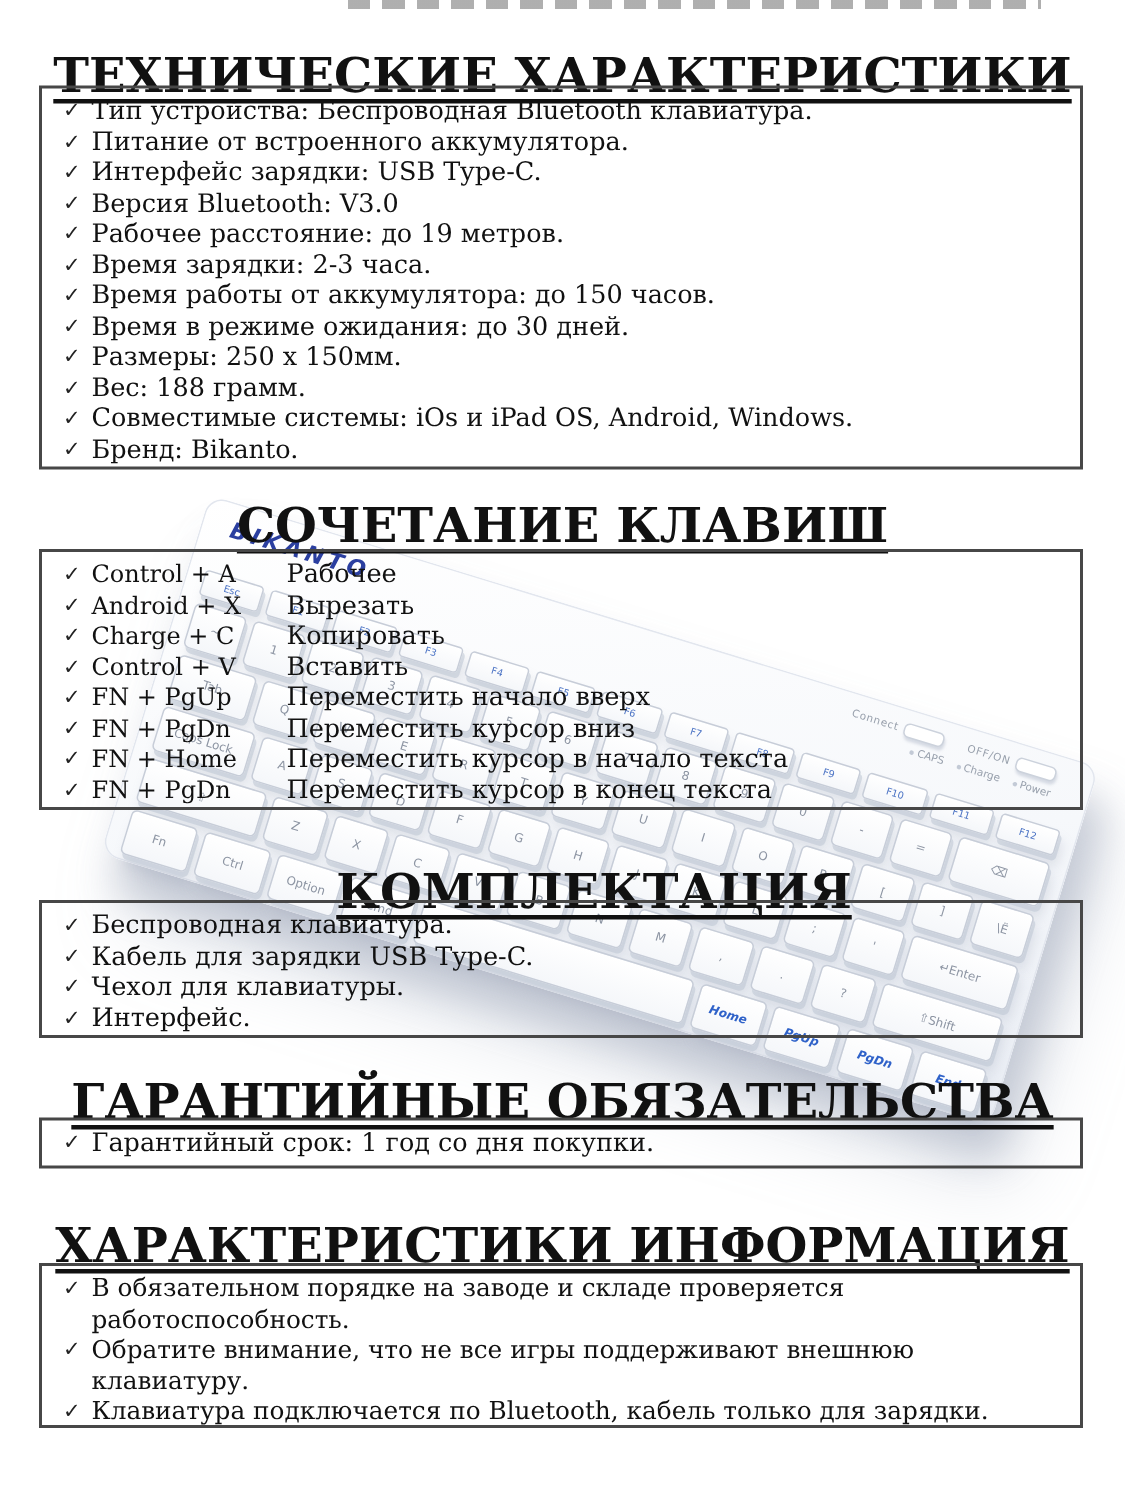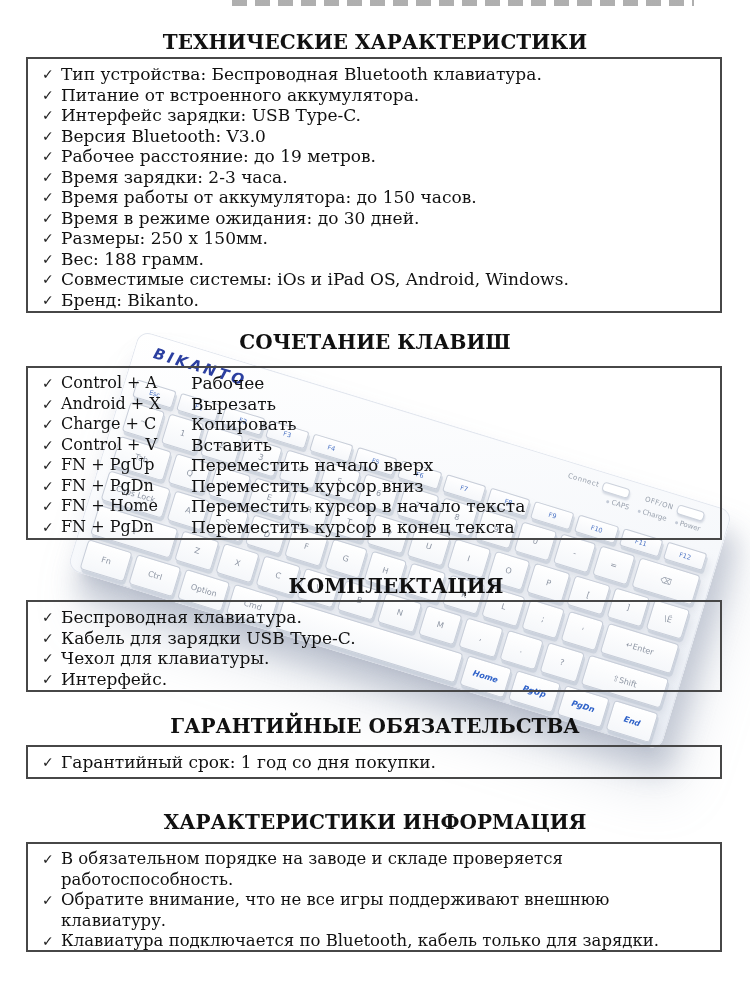--- a/index.html
+++ b/index.html
@@ -15,22 +15,22 @@
   
   .artifact{
     position:absolute;left:232px;top:0;width:462px;height:6px;
     background:repeating-linear-gradient(90deg,#8d8d8d 0 15px, rgba(141,141,141,0) 15px 23px);
     opacity:.7;z-index:2;
   }
 
   
   .title{
     position:absolute;left:0;right:0;text-align:center;
-    font-weight:bold;font-size:20px;line-height:34px;
-    text-decoration-thickness:3px;text-underline-offset:5px;
+    font-weight:bold;font-size:32px;line-height:34px;
+    text-decoration:underline;text-decoration-thickness:3px;text-underline-offset:5px;
     z-index:2;letter-spacing:0;
   }
   .t1{top:12px;}
   .t2{top:312px;}
   .t3{top:556px;padding-left:42px;}
   .t4{top:696px;}
   .t5{top:792px;}
 
   
   .box{

